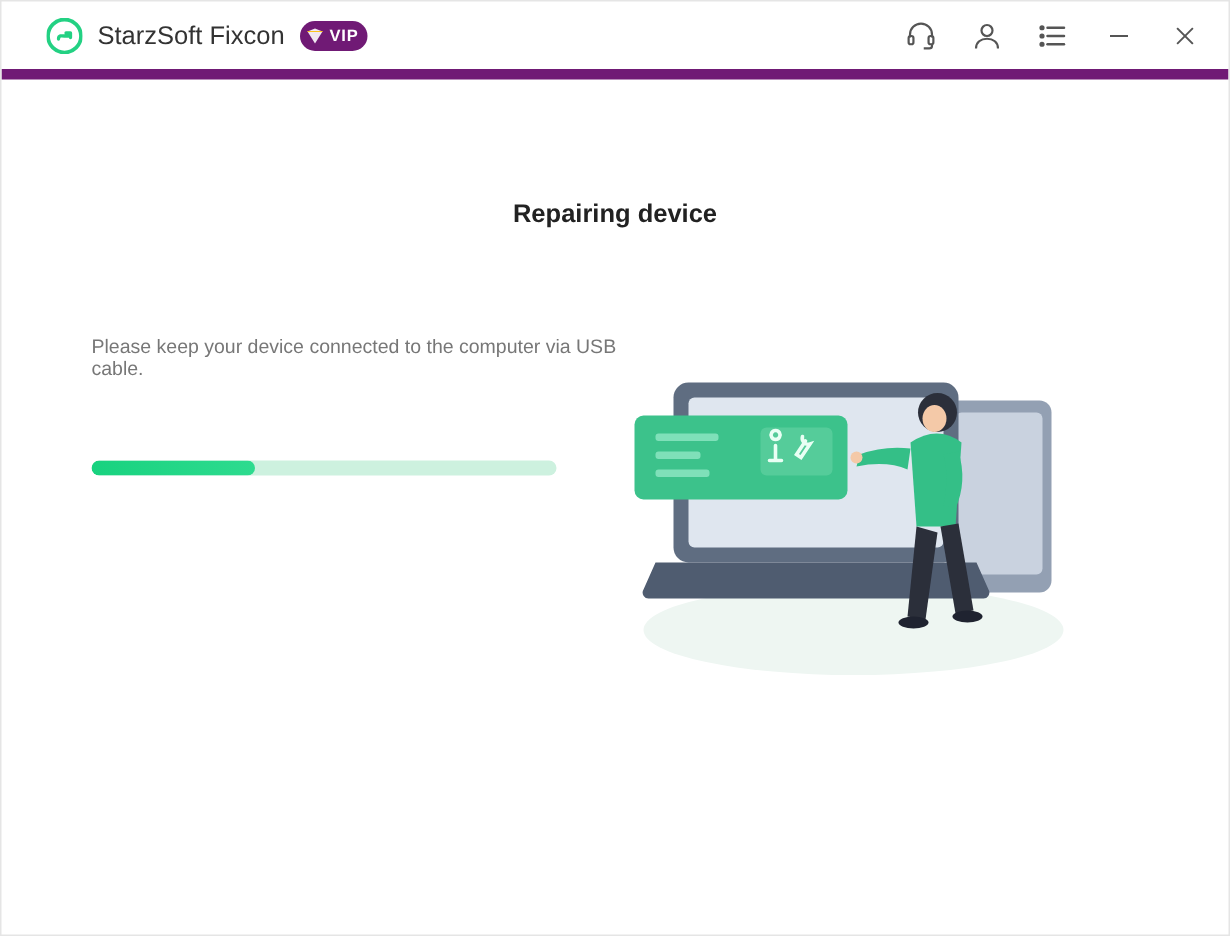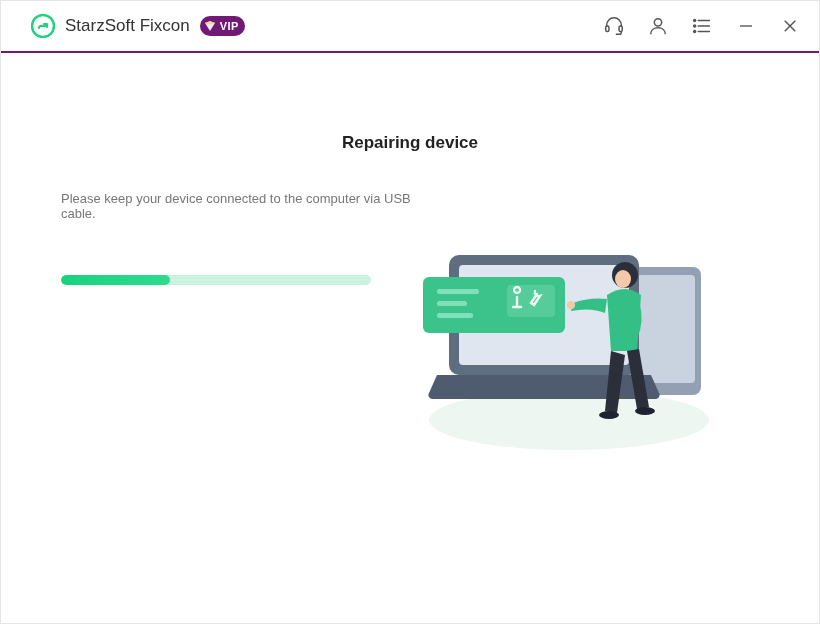--- a/index.html
+++ b/index.html
@@ -10,21 +10,21 @@
     height: 624px;
     overflow: hidden;
     border: 1px solid #e5e5e5;
     position: relative;
   }
   .titlebar {
     height: 52px;
     display: flex;
     align-items: center;
     padding: 0 18px 0 30px;
-    border-bottom: 2px solid #701a75;
+    border-bottom: 7px solid #701a75;
   }
   .logo {
     width: 24px;
     height: 24px;
     margin-right: 10px;
   }
   .app-title {
     font-size: 17px;
     color: #333;
     font-weight: 500;
@@ -61,21 +61,21 @@
   .main {
     padding: 80px 60px 0 60px;
     position: relative;
     height: calc(100% - 52px);
   }
   .heading {
     text-align: center;
     font-size: 17px;
     font-weight: 700;
     color: #222;
-    margin-bottom: 28px;
+    margin-bottom: 60px;
   }
   .content-row {
     display: flex;
     align-items: flex-start;
   }
   .left-col {
     width: 360px;
     padding-top: 10px;
   }
   .instruction {

